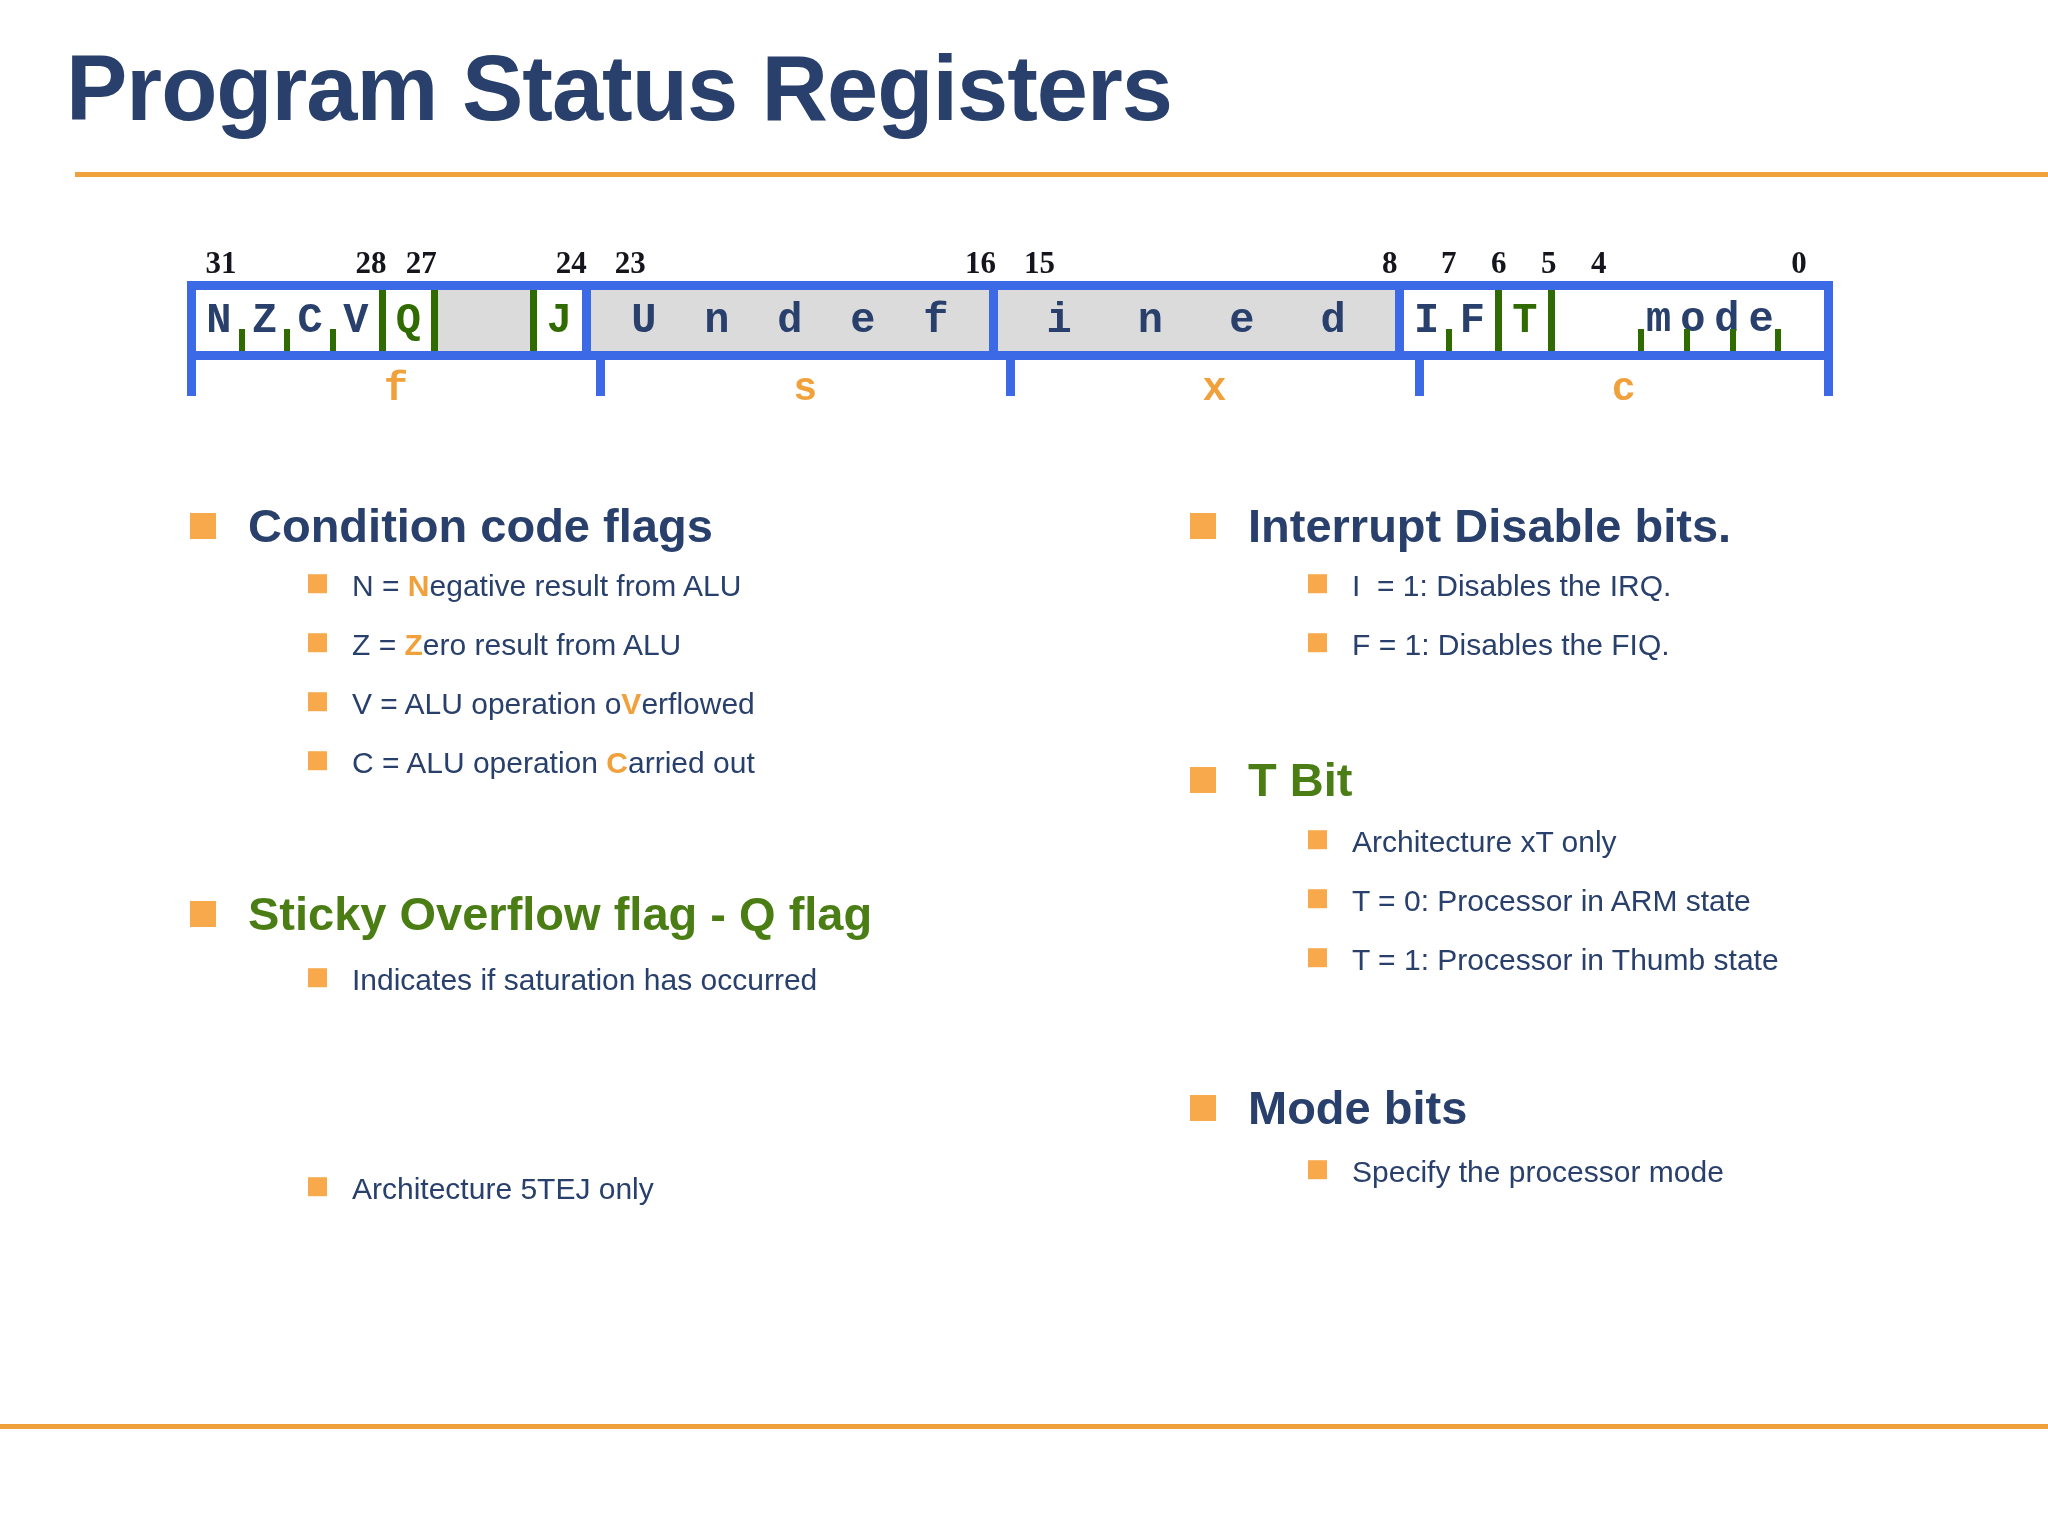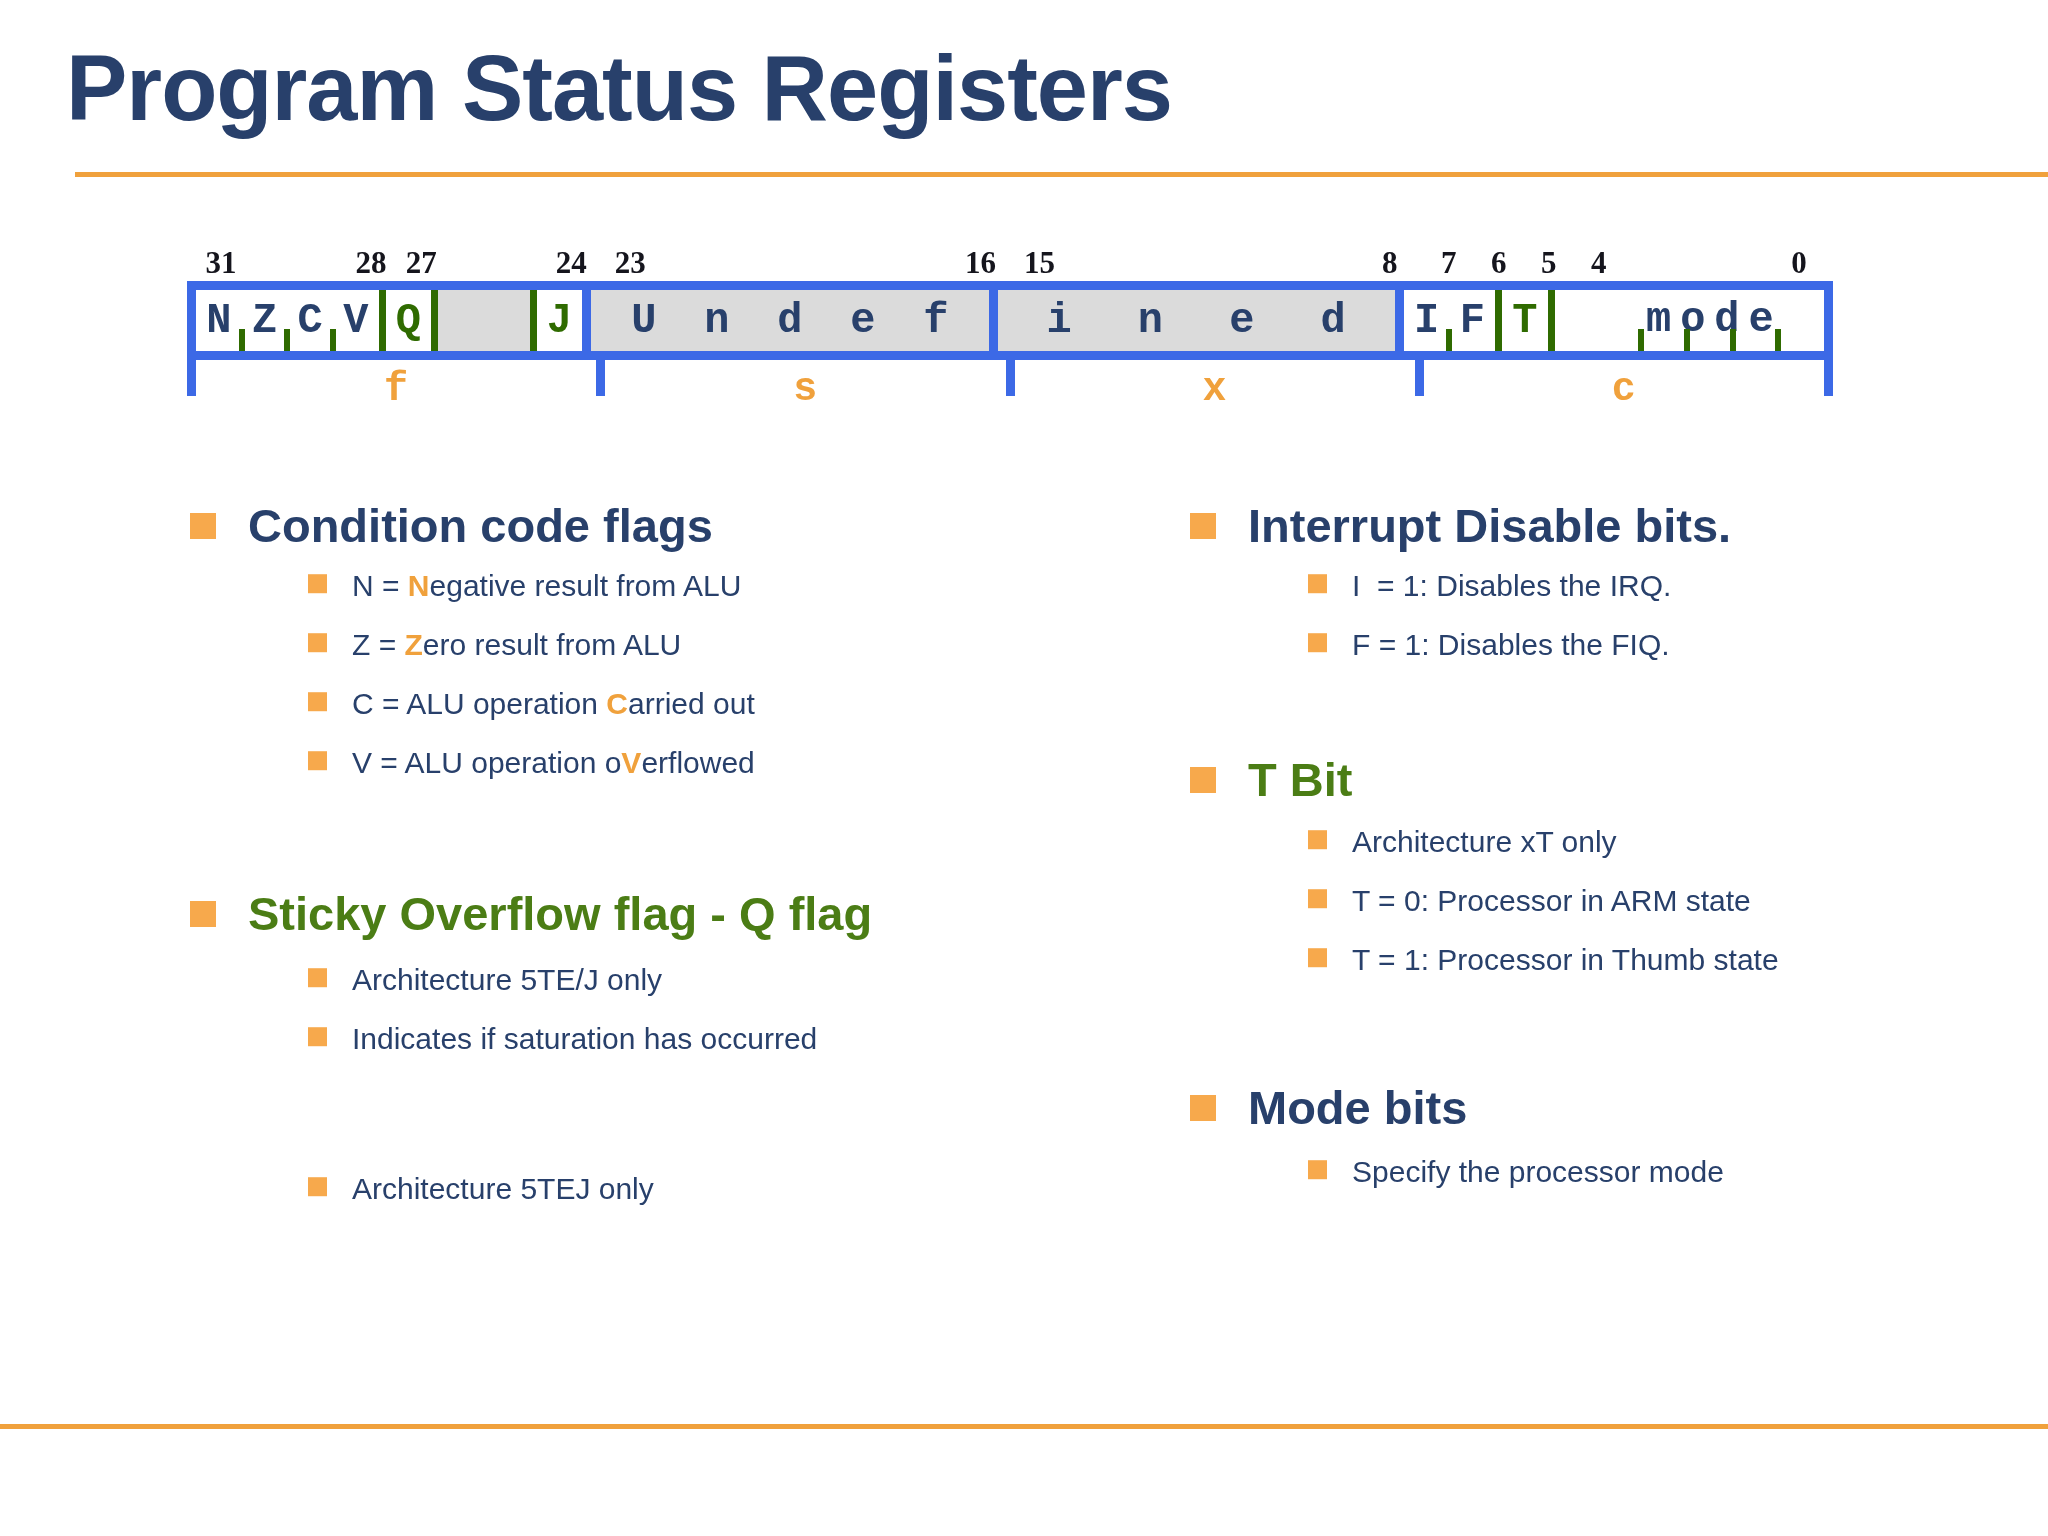--- a/index.html
+++ b/index.html
@@ -222,32 +222,31 @@
   </div>
 
   <section class="sec" id="sec-l1">
     <div class="h">
       <span class="hsq"></span>
       <span>Condition code flags</span>
     </div>
     <ul class="items">
       <li><span class="sq"></span><span>N = </span><span class="em">N</span><span>egative result from ALU</span></li>
       <li><span class="sq"></span><span>Z = </span><span class="em">Z</span><span>ero result from ALU</span></li>
+      <li><span class="sq"></span><span>V = ALU operation o</span><span class="em">V</span><span>erflowed</span></li>
       <li><span class="sq"></span><span>C = ALU operation </span><span class="em">C</span><span>arried out</span></li>
-      <li><span class="sq"></span><span>V = ALU operation o</span><span class="em">V</span><span>erflowed</span></li>
     </ul>
   </section>
 
   <section class="sec" id="sec-l2">
     <div class="h green">
       <span class="hsq"></span>
       <span>Sticky Overflow flag - Q flag</span>
     </div>
     <ul class="items">
-      <li><span class="sq"></span><span>Architecture 5TE/J only</span></li>
       <li><span class="sq"></span><span>Indicates if saturation has occurred</span></li>
     </ul>
   </section>
 
   <section class="sec" id="sec-l3">
     <ul class="items">
       <li><span class="sq"></span><span>Architecture 5TEJ only</span></li>
     </ul>
   </section>
 

